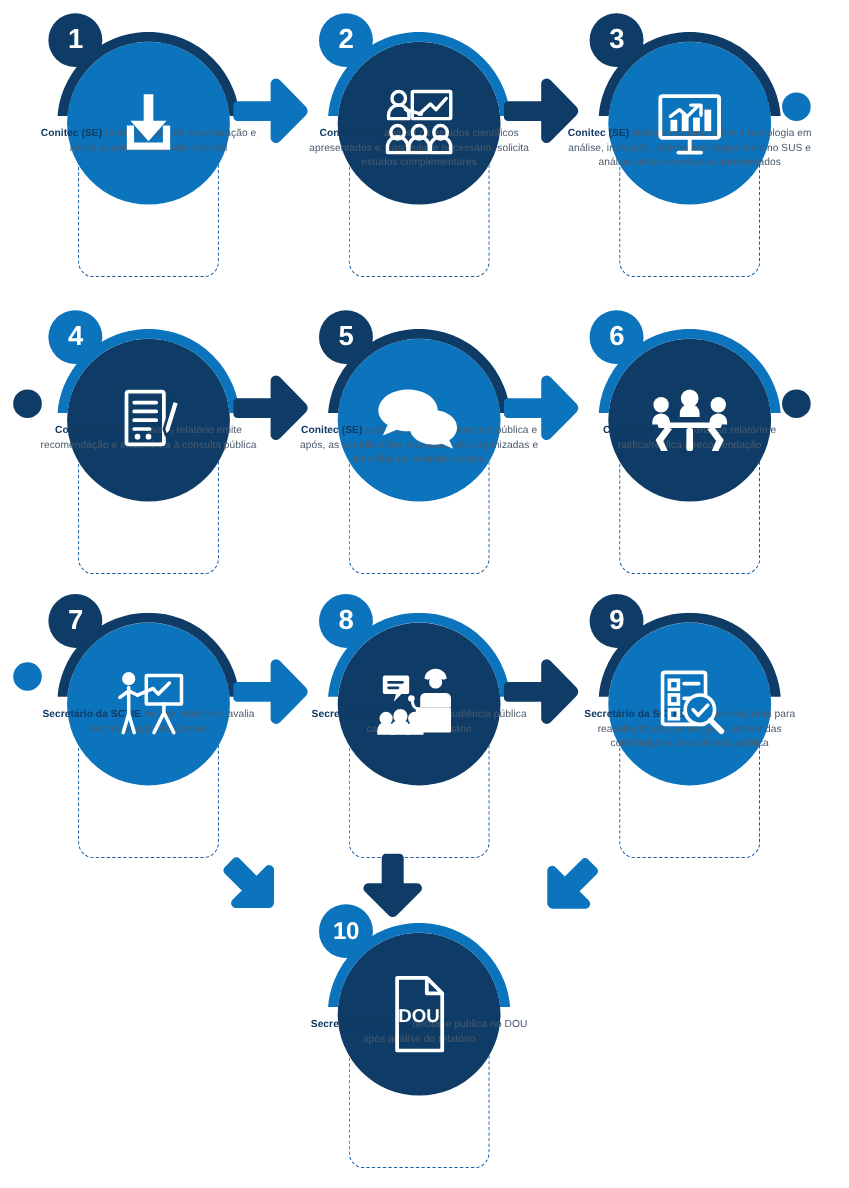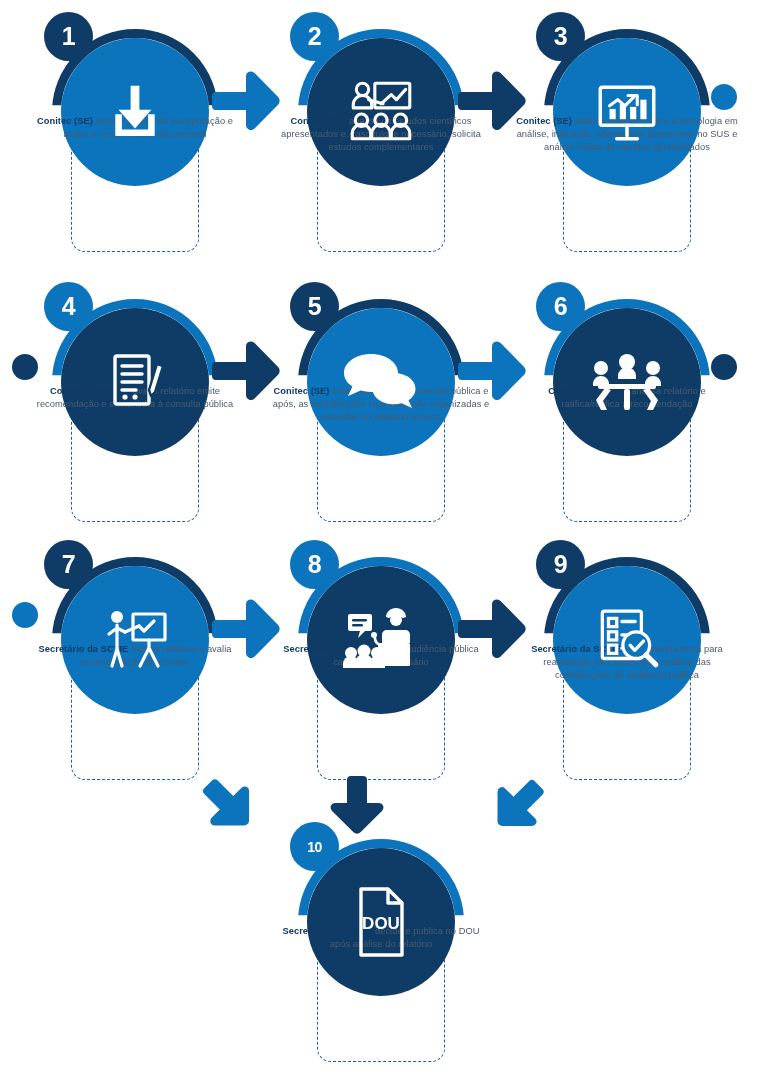--- a/index.html
+++ b/index.html
@@ -103,21 +103,21 @@
     justify-content: center;
     color: #ffffff;
     font-weight: 700;
     font-size: 25px;
     line-height: 1;
     letter-spacing: -0.5px;
     z-index: 5;
   }
   .badge.light { background: #0b74bd; }
   .badge.dark  { background: #0e3c66; }
-  .badge.ten { font-size: 14px; }
+  .badge.ten { font-size: 22px; }
 
   .icon-holder {
     position: absolute;
     inset: 0;
     display: flex;
     align-items: center;
     justify-content: center;
     z-index: 3;
   }
   .icon-holder svg { display: block; }

